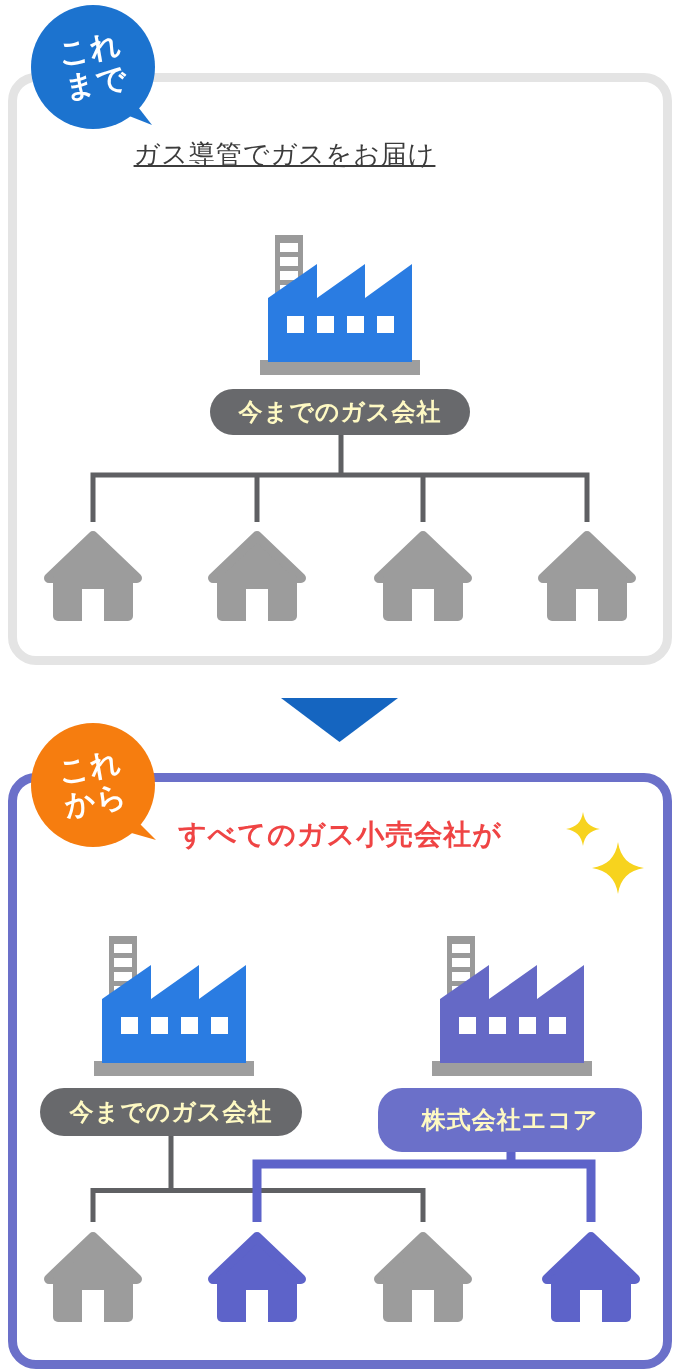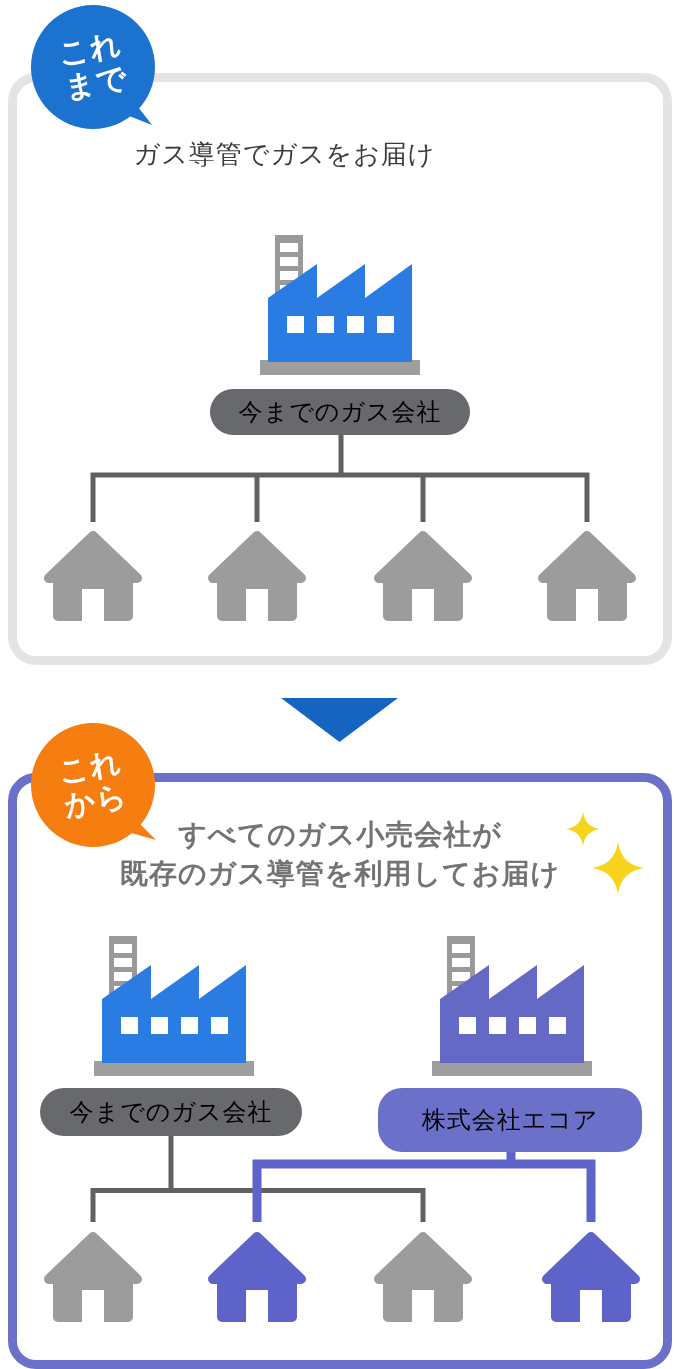--- a/index.html
+++ b/index.html
@@ -22,31 +22,31 @@
     display:flex;flex-direction:column;align-items:center;justify-content:center;
     transform:rotate(-10deg);color:#ffffff;font-weight:800;font-size:30px;line-height:34px;
     letter-spacing:1px;text-align:center;
   }
   .bubble.before-badge{left:26px;top:2px;}
   .bubble.after-badge{left:26px;top:720px;}
 
   
   .before-title{
     position:absolute;left:8px;top:137px;width:553px;text-align:center;
-    font-size:26px;font-weight:500;color:#3c3c3c;letter-spacing:1px;
+    font-size:26px;font-weight:500;color:#3c3c3c;letter-spacing:1px;text-decoration:underline;
   }
   .after-title{
     position:absolute;left:20px;top:815px;width:640px;text-align:center;
-    font-size:28px;font-weight:800;color:#737373;line-height:39px;letter-spacing:1px;
+    font-size:28px;font-weight:800;color:#ef4444;line-height:39px;letter-spacing:1px;
   }
 
   
   .pill{
     position:absolute;height:46px;border-radius:24px;display:flex;align-items:center;justify-content:center;
-    color:#000000;font-weight:400;font-size:24px;letter-spacing:1px;
+    color:#fef9c3;font-weight:700;font-size:24px;letter-spacing:1px;
   }
   .pill.gray{background:#68696c;}
   .pill.purple{background:#6b70c9;}
   .pill.top-pill{left:210px;top:389px;width:260px;}
   .pill.bottom-left-pill{left:40px;top:1088px;width:262px;height:48px;}
   .pill.bottom-right-pill{left:378px;top:1088px;width:264px;height:64px;}
 
   
   .icon{position:absolute;}
   .icon svg{display:block;}
@@ -145,21 +145,20 @@
       <circle cx="67" cy="65" r="62" fill="#f67d0f"></circle>
     </svg>
     <div class="bubble-label">
       <span>これ</span>
       <span>から</span>
     </div>
   </div>
 
   <div class="after-title">
     <div>すべてのガス小売会社が</div>
-    <div>既存のガス導管を利用してお届け</div>
   </div>
 
   <div class="icon sparkle" style="left:566px;top:812px;">
     <svg width="34" height="34" viewBox="0 0 32 32">
       <path d="M16,0 C17.5,9.5 22.5,14.5 32,16 C22.5,17.5 17.5,22.5 16,32 C14.5,22.5 9.5,17.5 0,16 C9.5,14.5 14.5,9.5 16,0 Z" fill="currentColor"></path>
     </svg>
   </div>
   <div class="icon sparkle" style="left:592px;top:842px;">
     <svg width="52" height="52" viewBox="0 0 32 32">
       <path d="M16,0 C17.5,9.5 22.5,14.5 32,16 C22.5,17.5 17.5,22.5 16,32 C14.5,22.5 9.5,17.5 0,16 C9.5,14.5 14.5,9.5 16,0 Z" fill="currentColor"></path>

